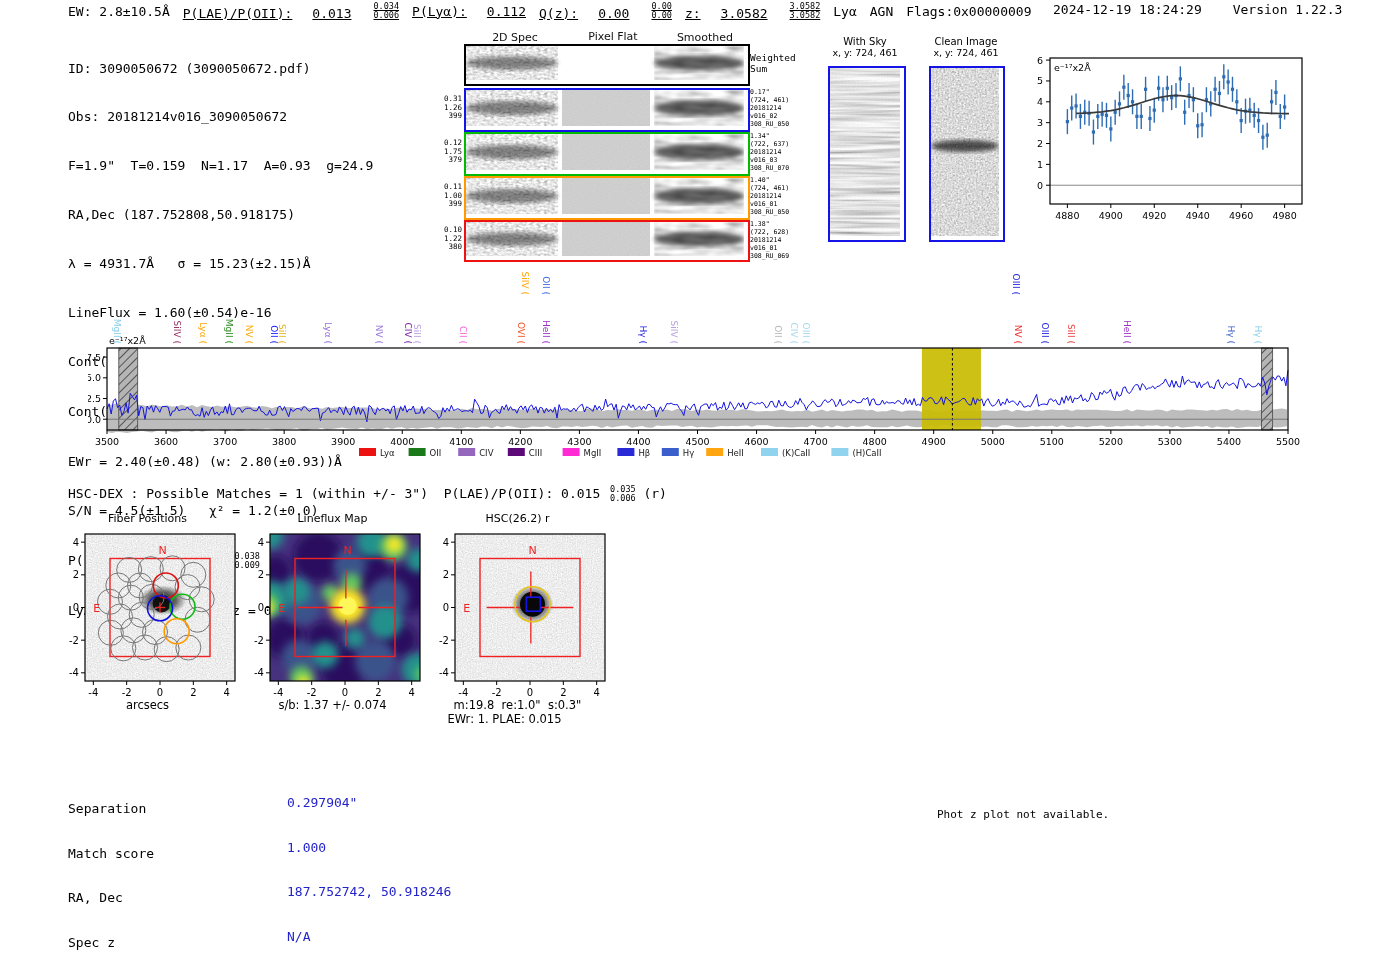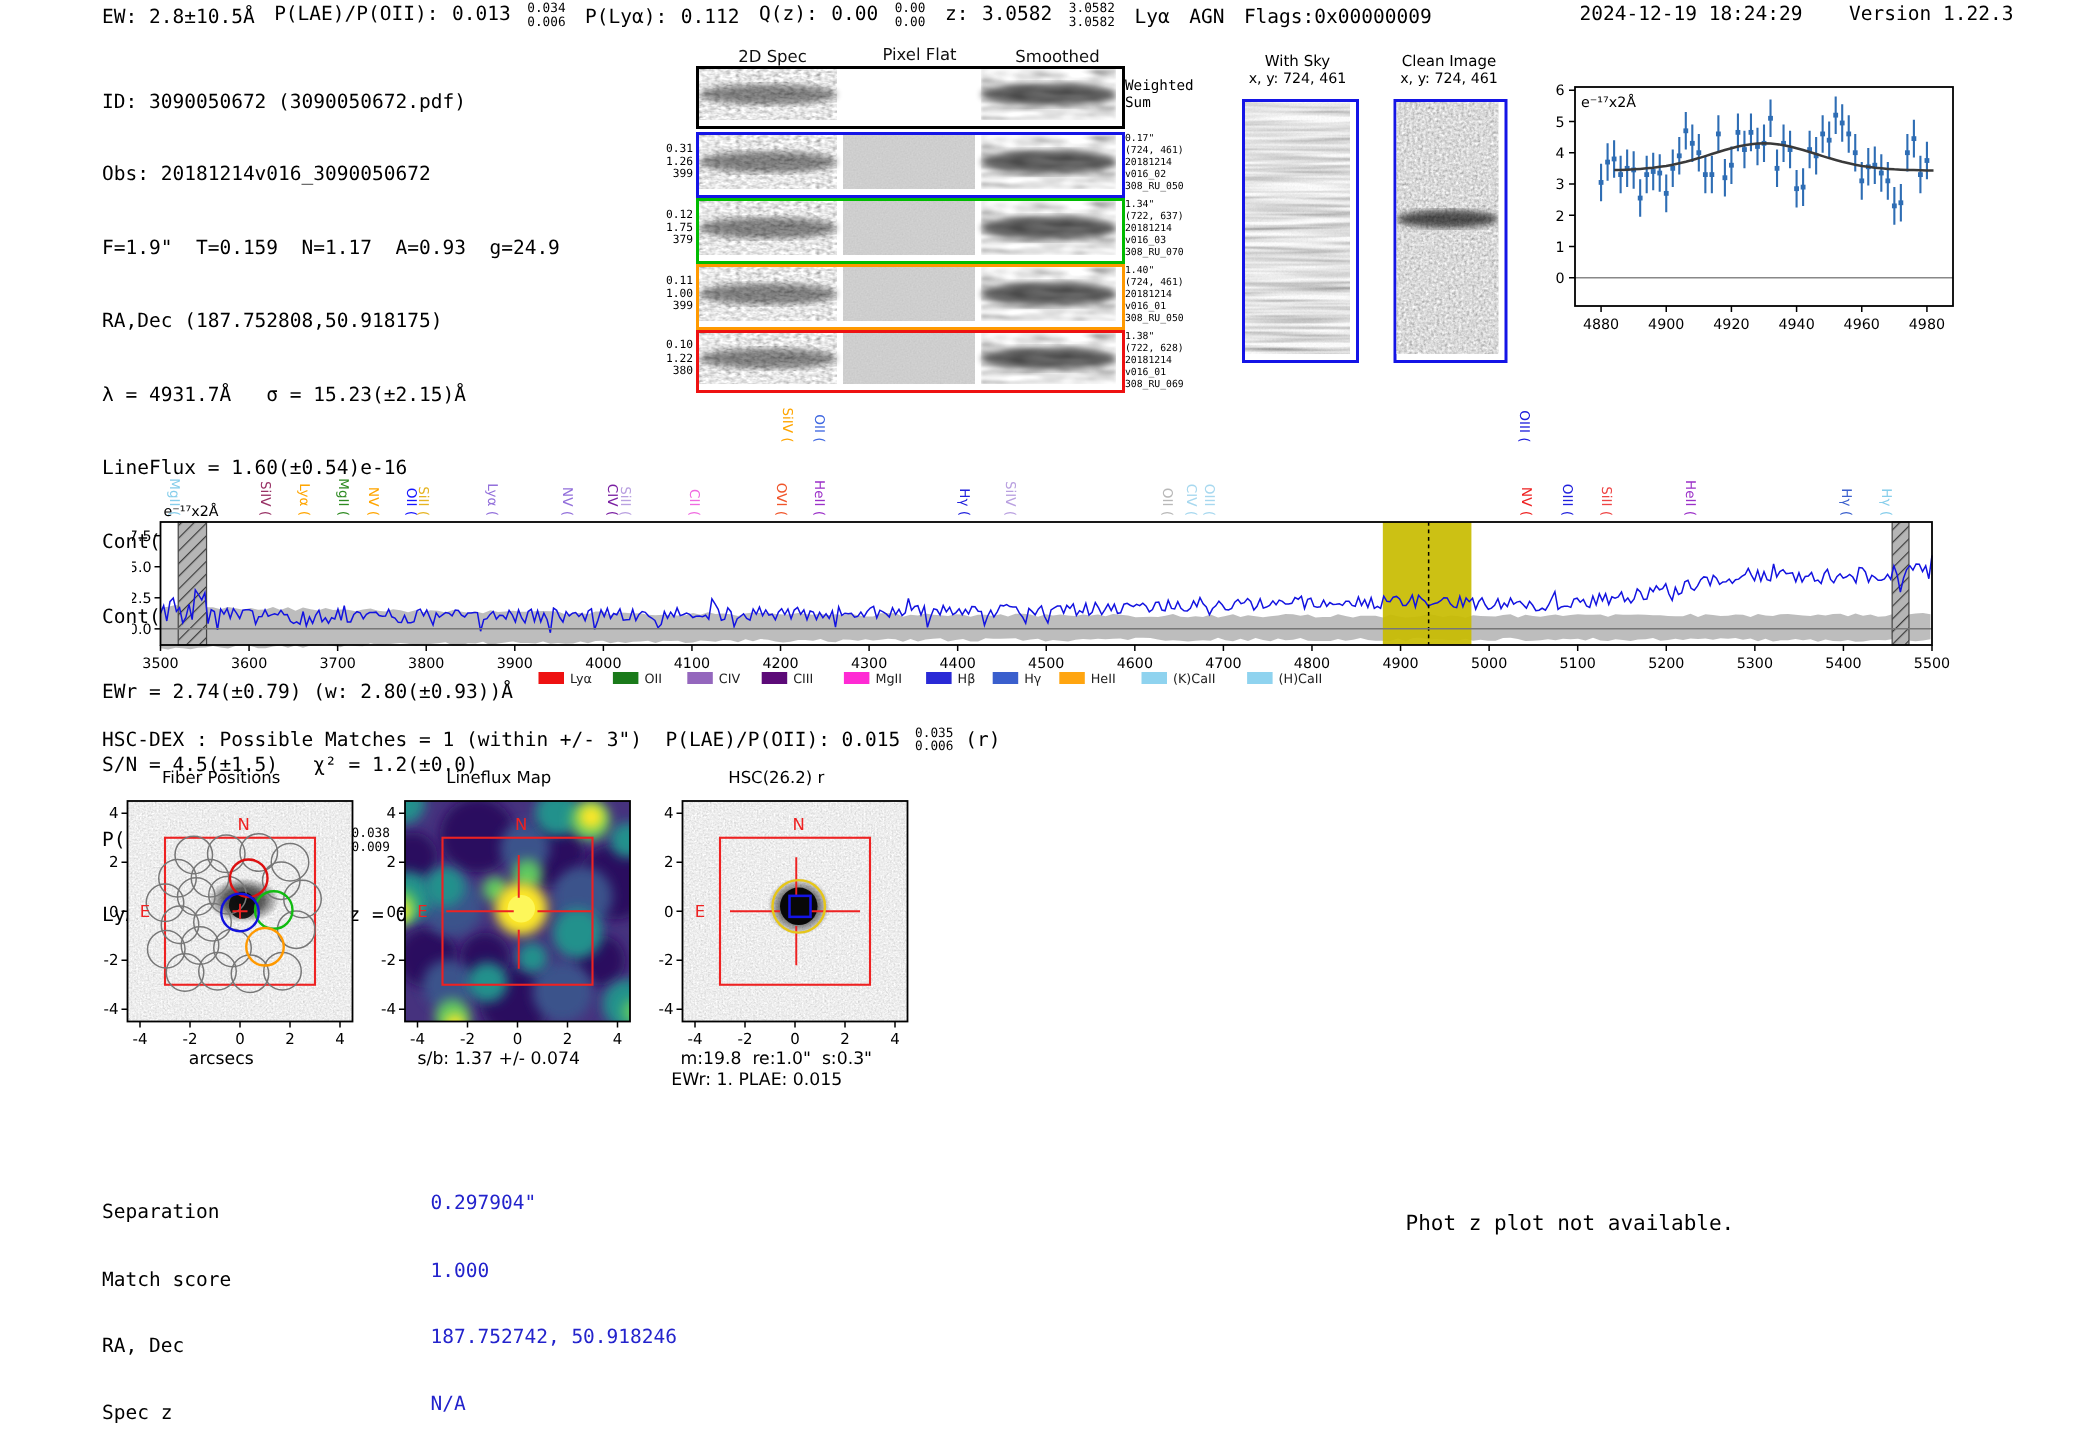--- a/index.html
+++ b/index.html
@@ -1,37 +1,37 @@
 <!DOCTYPE html>
 <html><head>
 <meta charset="utf-8">
 <style>
   html,body{margin:0;padding:0;background:#fff;}
   .page{position:relative;width:1400px;height:953px;background:#fff;overflow:hidden;
         font-family:"DejaVu Sans",sans-serif;color:#000;}
   .mono{font-family:"DejaVu Sans Mono",monospace;}
   .abs{position:absolute;}
   .hdr{font-size:13px;white-space:nowrap;display:flex;align-items:center;gap:13px;}
-  .grp{display:inline-flex;align-items:flex-start;gap:9px;}
+  .grp{display:inline-flex;align-items:flex-end;gap:20px;text-decoration:underline;}
   .stk{display:inline-flex;flex-direction:column;justify-content:center;font-size:8.5px;
        line-height:1.1;vertical-align:middle;margin-left:2px;}
   .info{font-size:13px;line-height:16.3px;white-space:pre;}
   .info .row{display:flex;align-items:center;}
   .s2dhead{font-size:11px;color:#111;}
   .s2drow{position:absolute;left:464px;width:282px;}
   .s2dleft{position:absolute;left:438px;width:24px;text-align:right;font-size:7.5px;line-height:8.6px;}
   .s2dright{position:absolute;left:750px;width:64px;font-size:6.5px;line-height:7.9px;white-space:nowrap;}
   .wsum{position:absolute;left:750px;font-size:9.5px;line-height:11px;}
   .skytitle{font-size:10px;text-align:center;}
   .skycoords{font-size:9.5px;text-align:center;}
   .cuttitle{font-size:11px;text-align:center;}
   .cutcap{font-size:11.5px;text-align:center;white-space:pre;}
   .mt-label{font-size:13px;line-height:14.9px;white-space:pre;}
   .mt-value{font-size:13px;line-height:14.9px;color:#2323cc;white-space:pre;}
-  .photz{font-size:14px;}
+  .photz{font-size:11px;}
   svg text{font-family:"DejaVu Sans",sans-serif;}
 </style>
 </head>
 <body>
 
 <div class="page">
 
   <svg width="0" height="0" style="position:absolute">
     <defs>
       <filter id="f2d" x="0" y="0" width="100%" height="100%">
@@ -155,21 +155,21 @@
     <div>LineFlux = 1.60(±0.54)e-16</div>
     <div>Cont(n) = 1.70(±0.00)e-17</div>
     <div class="row">
       <span>Cont(w) = 1.40(±0.01)e-17 (gmag 21.32 </span>
       <span class="stk">
         <span>21.33</span>
         <span>21.31</span>
       </span>
       <span> *)</span>
     </div>
-    <div>EWr = 2.74(±0.79) (w: 2.80(±0.93))Å</div>
+    <div>EWr = 2.40(±0.48) (w: 2.80(±0.93))Å</div>
     <div>S/N = 4.5(±1.5)   χ² = 1.2(±0.0)</div>
     <div class="row">
       <span>P(LAE)/P(OII): 0.017 </span>
       <span class="stk">
         <span>0.038</span>
         <span>0.009</span>
       </span>
     </div>
     <div>LyA z = 3.0568   OII z = 0.3230</div>
   </div>

